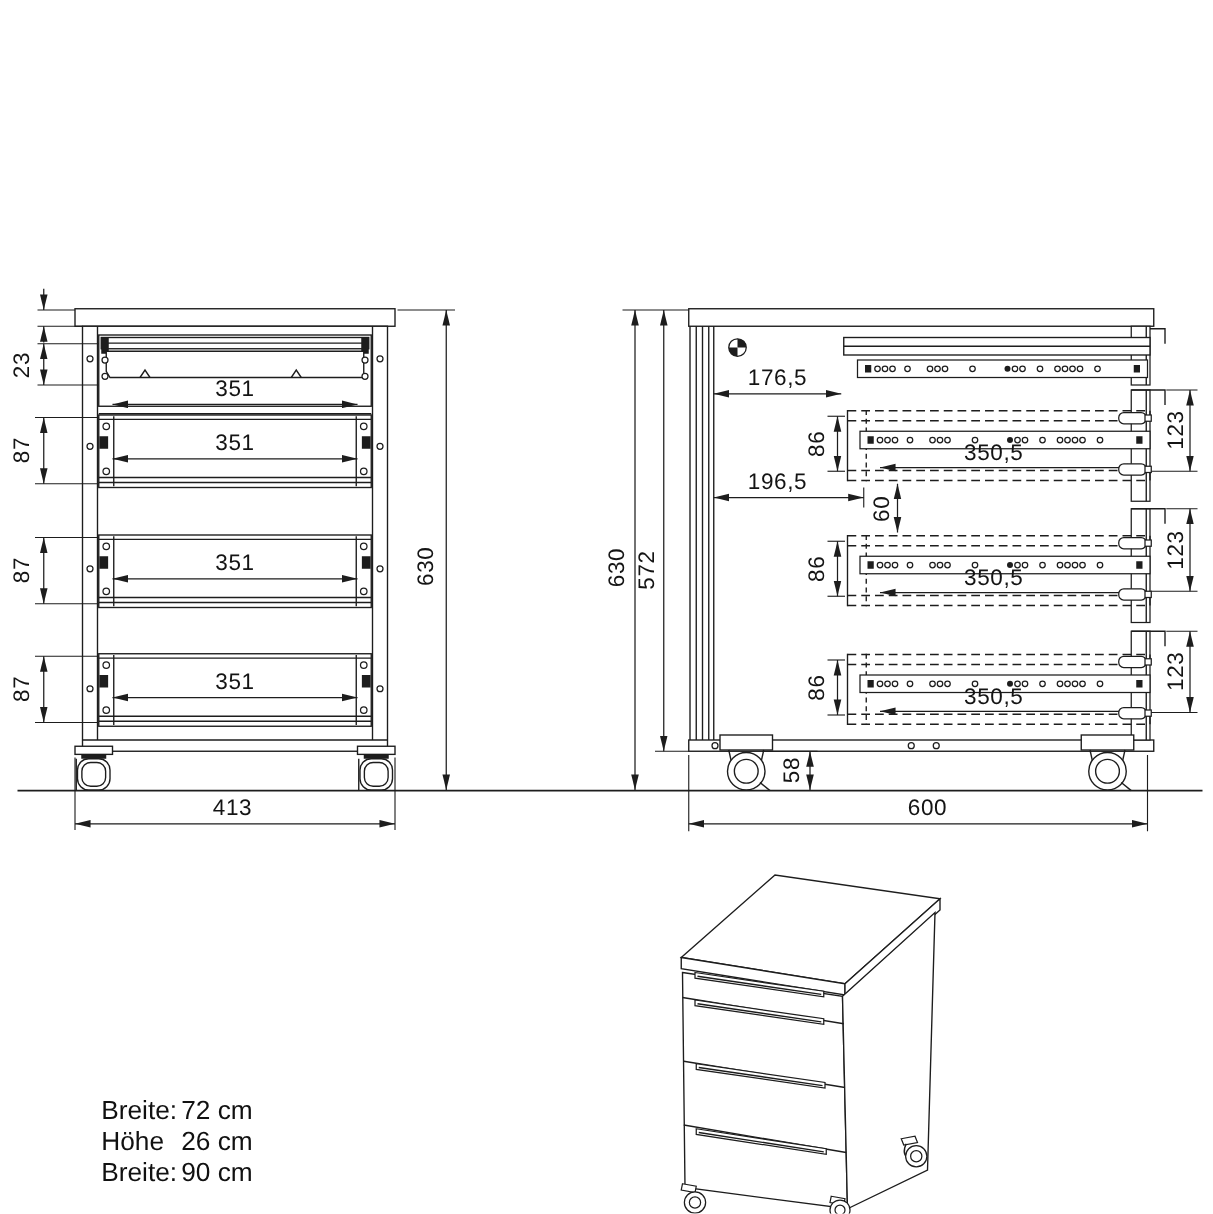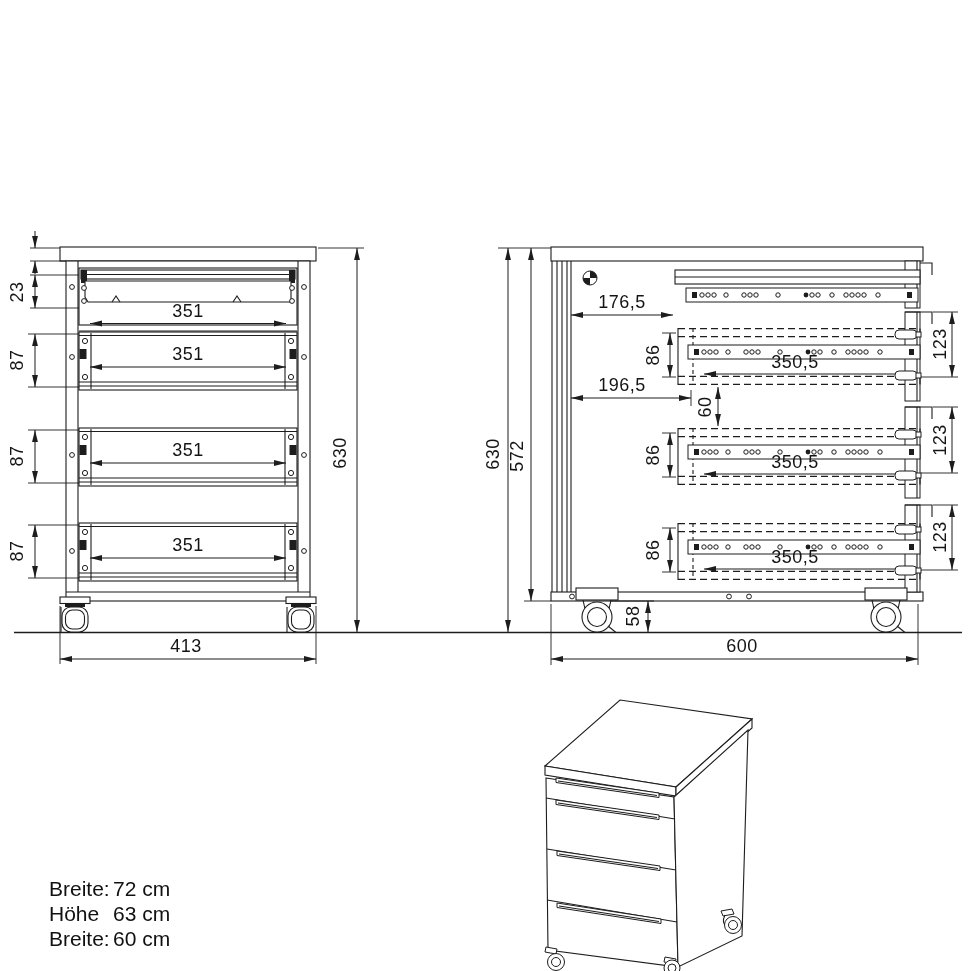--- a/index.html
+++ b/index.html
@@ -11,21 +11,21 @@
   .ln2{stroke:#1d1d1d;stroke-width:1.5;fill:none;}
   .fw{fill:#ffffff;stroke:#1d1d1d;stroke-width:1.1;}
   .fwt{fill:#ffffff;stroke:#1d1d1d;stroke-width:1;}
   .blk{fill:#1d1d1d;stroke:none;}
   .dim{stroke:#1d1d1d;stroke-width:1;fill:none;}
   .ext{stroke:#1d1d1d;stroke-width:.9;fill:none;}
   .dash{stroke-dasharray:7 4;}
   .dashv{stroke-dasharray:4 3;}
   .hole{fill:#fff;stroke:#1d1d1d;stroke-width:1;}
   .specs{position:absolute;left:49px;top:876px;font-size:21px;color:#111;}
-  .specs .row{display:flex;line-height:25px;}
+  .specs .row{display:flex;line-height:25px;margin-left:32px;}
   .specs .label{width:64px;}
 </style>
 </head>
 <body>
 
 <div class="sheet">
 <svg width="970" height="971" viewBox="0 0 970 971">
   <defs>
     <marker id="arr" viewBox="0 0 12 6" refX="11.5" refY="3" markerWidth="13" markerHeight="6.5" orient="auto-start-reverse">
       <path d="M11.5,3 L0,0.2 L0,5.8 Z" fill="#1d1d1d"></path>
@@ -335,20 +335,20 @@
 </svg>
 
 
 <div class="specs">
   <div class="row">
     <span class="label">Breite:</span>
     <span class="value">72 cm</span>
   </div>
   <div class="row">
     <span class="label">Höhe</span>
-    <span class="value">63 cm</span>
+    <span class="value">26 cm</span>
   </div>
   <div class="row">
     <span class="label">Breite:</span>
-    <span class="value">60 cm</span>
+    <span class="value">90 cm</span>
   </div>
 </div>
 </div>
 
 </body></html>

